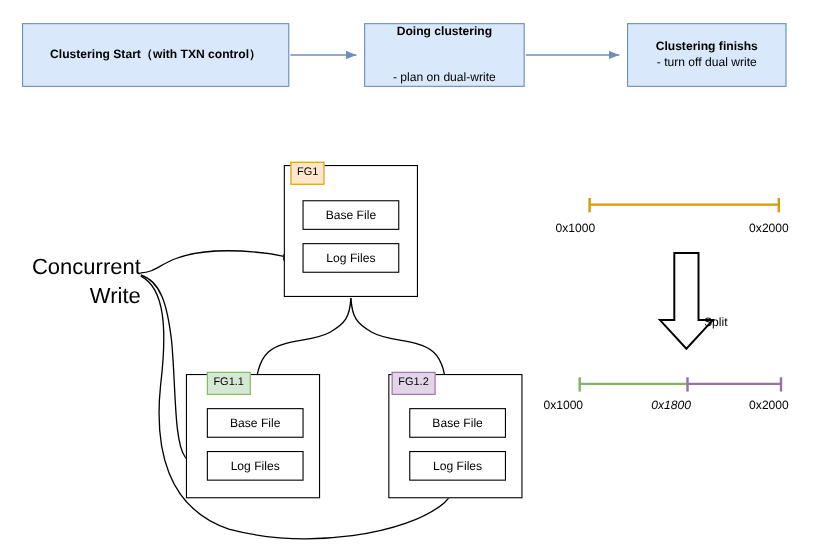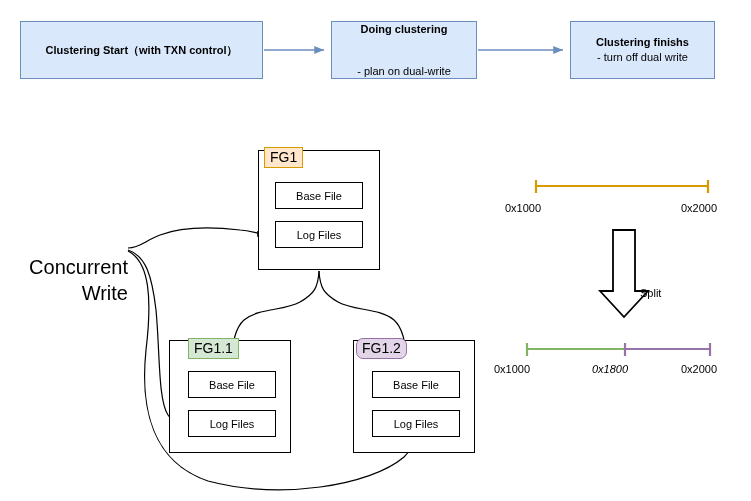--- a/index.html
+++ b/index.html
@@ -62,21 +62,21 @@
     background: #ffffff;
     border: 1px solid #000000;
     box-sizing: border-box;
   }
   #fg-box-0 { left: 258px; top: 150px; width: 122px; height: 120px; }
   #fg-box-1 { left: 169px; top: 340px; width: 122px; height: 113px; }
   #fg-box-2 { left: 353px; top: 340px; width: 122px; height: 113px; }
 
   .fg-tag {
     position: absolute;
-    font-size: 14px;
+    font-size: 10px;
     line-height: 16px;
     padding: 1px 5px 2px 5px;
     box-sizing: border-box;
     border: 1px solid #000000;
     white-space: nowrap;
   }
   #fg-tag-0 {
     left: 264px; top: 147px;
     background: #ffe6cc;
     border-color: #d79b00;
@@ -84,21 +84,20 @@
   #fg-tag-1 {
     left: 172px; top: 338px;
     background: #d5e8d4;
     border-color: #82b366;
     margin-left: 16px;
   }
   #fg-tag-2 {
     left: 356px; top: 338px;
     background: #e1d5e7;
     border-color: #9673a6;
-    border-radius: 7px;
   }
 
   .file-pill {
     position: absolute;
     background: #ffffff;
     border: 1px solid #000000;
     border-radius: 0;
     box-sizing: border-box;
     display: flex;
     align-items: center;
@@ -119,21 +118,20 @@
   
   #concurrent-write {
     position: absolute;
     left: 8px;
     top: 230px;
     width: 120px;
     text-align: right;
     font-size: 20px;
     line-height: 26px;
     white-space: pre-line;
-    margin-top: 24px;
   }
 
   
   .range-label {
     position: absolute;
     font-size: 11px;
     white-space: nowrap;
   }
   #range-top-label-0    { left: 505px; top: 202px; }
   #range-top-label-1    { left: 681px; top: 202px; }

